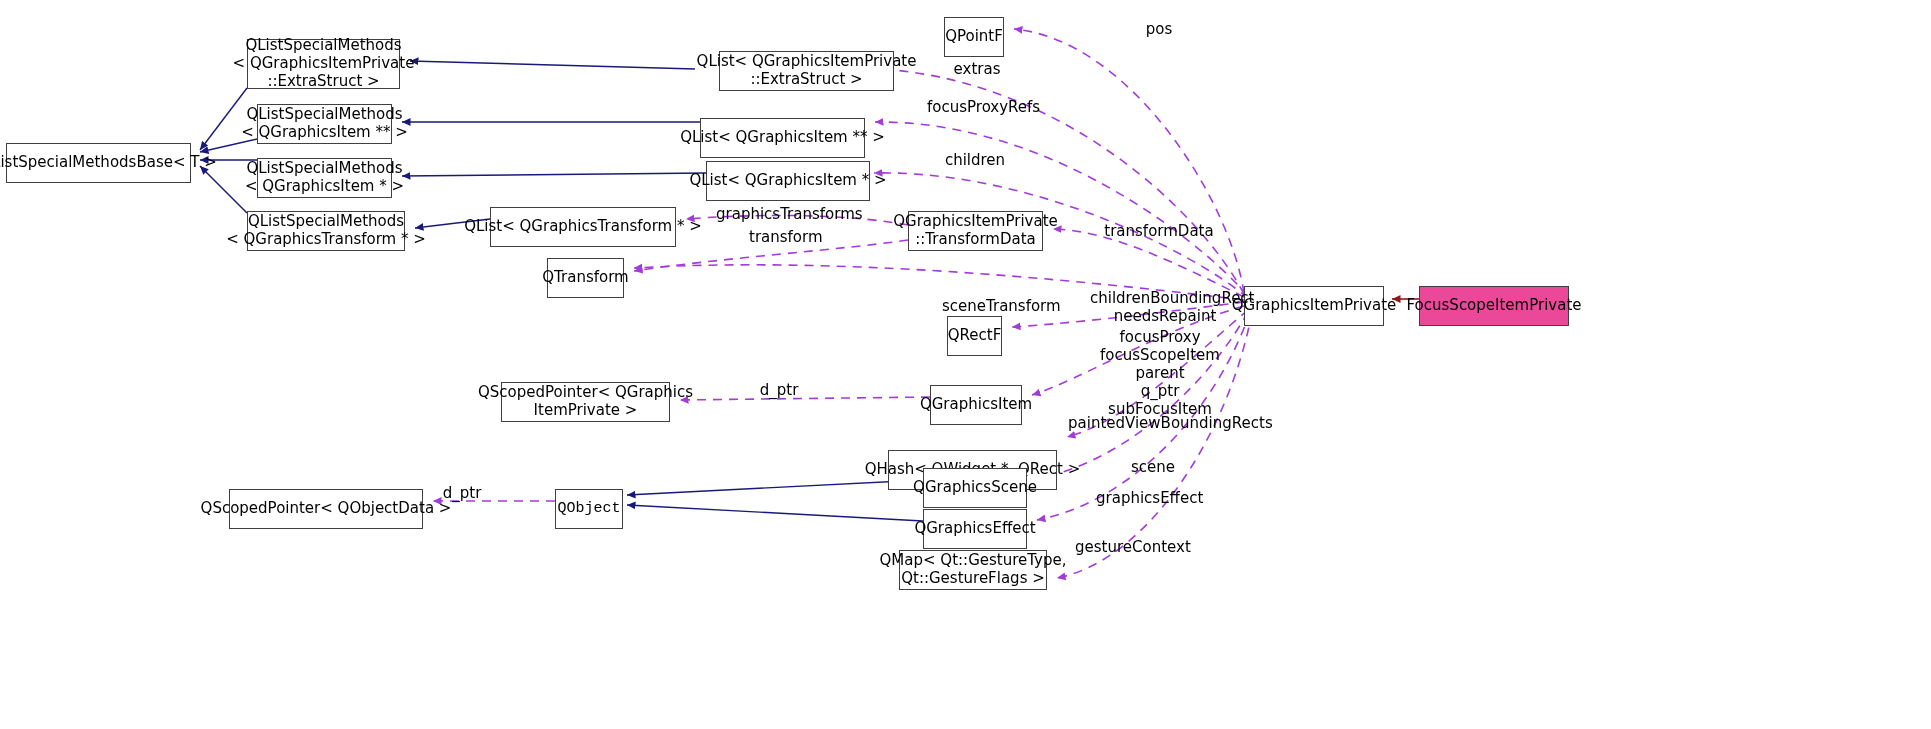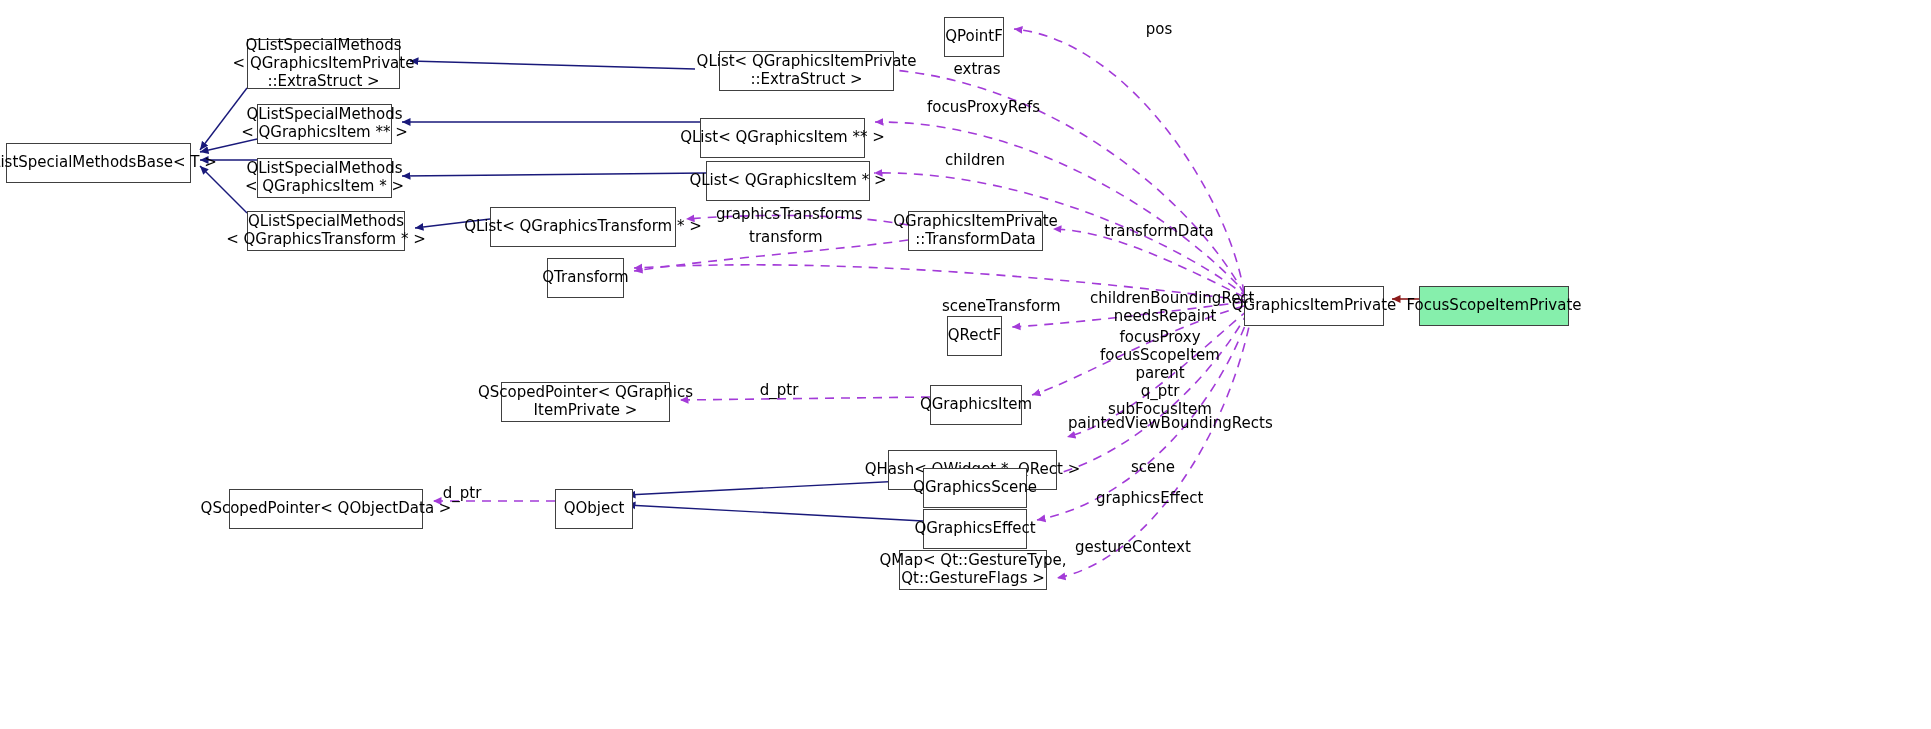--- a/index.html
+++ b/index.html
@@ -22,21 +22,21 @@
     align-items:center;
     justify-content:center;
     text-align:center;
     line-height:1.18;
     font-size:15px;
     white-space:pre;
     padding:19px 6px;
     z-index:3;
   }
   .node.focus{
-    background:#86efac;
+    background:#ec4899;
     border:1px solid #404040;
   }
   .edgelabel{
     position:absolute;
     font-size:15px;
     color:#000000;
     white-space:pre;
     text-align:center;
     line-height:1.2;
     z-index:4;
@@ -116,21 +116,21 @@
   <div class="node" style="left:547px;top:258px;width:77px;height:24px;">QTransform</div>
   <div class="node" style="left:908px;top:211px;width:135px;height:37px;">QGraphicsItemPrivate
 ::TransformData</div>
   <div class="node" style="left:947px;top:316px;width:55px;height:24px;">QRectF</div>
   <div class="node" style="left:944px;top:17px;width:60px;height:24px;">QPointF</div>
   <div class="node" style="left:501px;top:382px;width:169px;height:37px;">QScopedPointer&lt; QGraphics
 ItemPrivate &gt;</div>
   <div class="node" style="left:930px;top:385px;width:92px;height:24px;">QGraphicsItem</div>
   <div class="node" style="left:888px;top:450px;width:169px;height:24px;">QHash&lt; QWidget *, QRect &gt;</div>
   <div class="node" style="left:229px;top:489px;width:194px;height:24px;">QScopedPointer&lt; QObjectData &gt;</div>
-  <div class="node" style="left:555px;top:489px;width:78px;height:24px;">QObject</div>
+  <div class="node" style="left:555px;top:489px;width:68px;height:24px;font-family:Liberation Mono, monospace;">QObject</div>
   <div class="node" style="left:923px;top:468px;width:104px;height:24px;">QGraphicsScene</div>
   <div class="node" style="left:923px;top:509px;width:104px;height:24px;">QGraphicsEffect</div>
   <div class="node" style="left:899px;top:550px;width:148px;height:37px;">QMap&lt; Qt::GestureType,
 Qt::GestureFlags &gt;</div>
   <div class="node" style="left:1244px;top:286px;width:140px;height:26px;">QGraphicsItemPrivate</div>
   <div class="node focus" style="left:1419px;top:286px;width:150px;height:26px;">FocusScopeItemPrivate</div>
 
   <div class="edgelabel" style="left:1139px;top:20px;width:40px;">pos</div>
   <div class="edgelabel" style="left:949px;top:60px;width:56px;">extras</div>
   <div class="edgelabel" style="left:927px;top:98px;width:100px;">focusProxyRefs</div>

